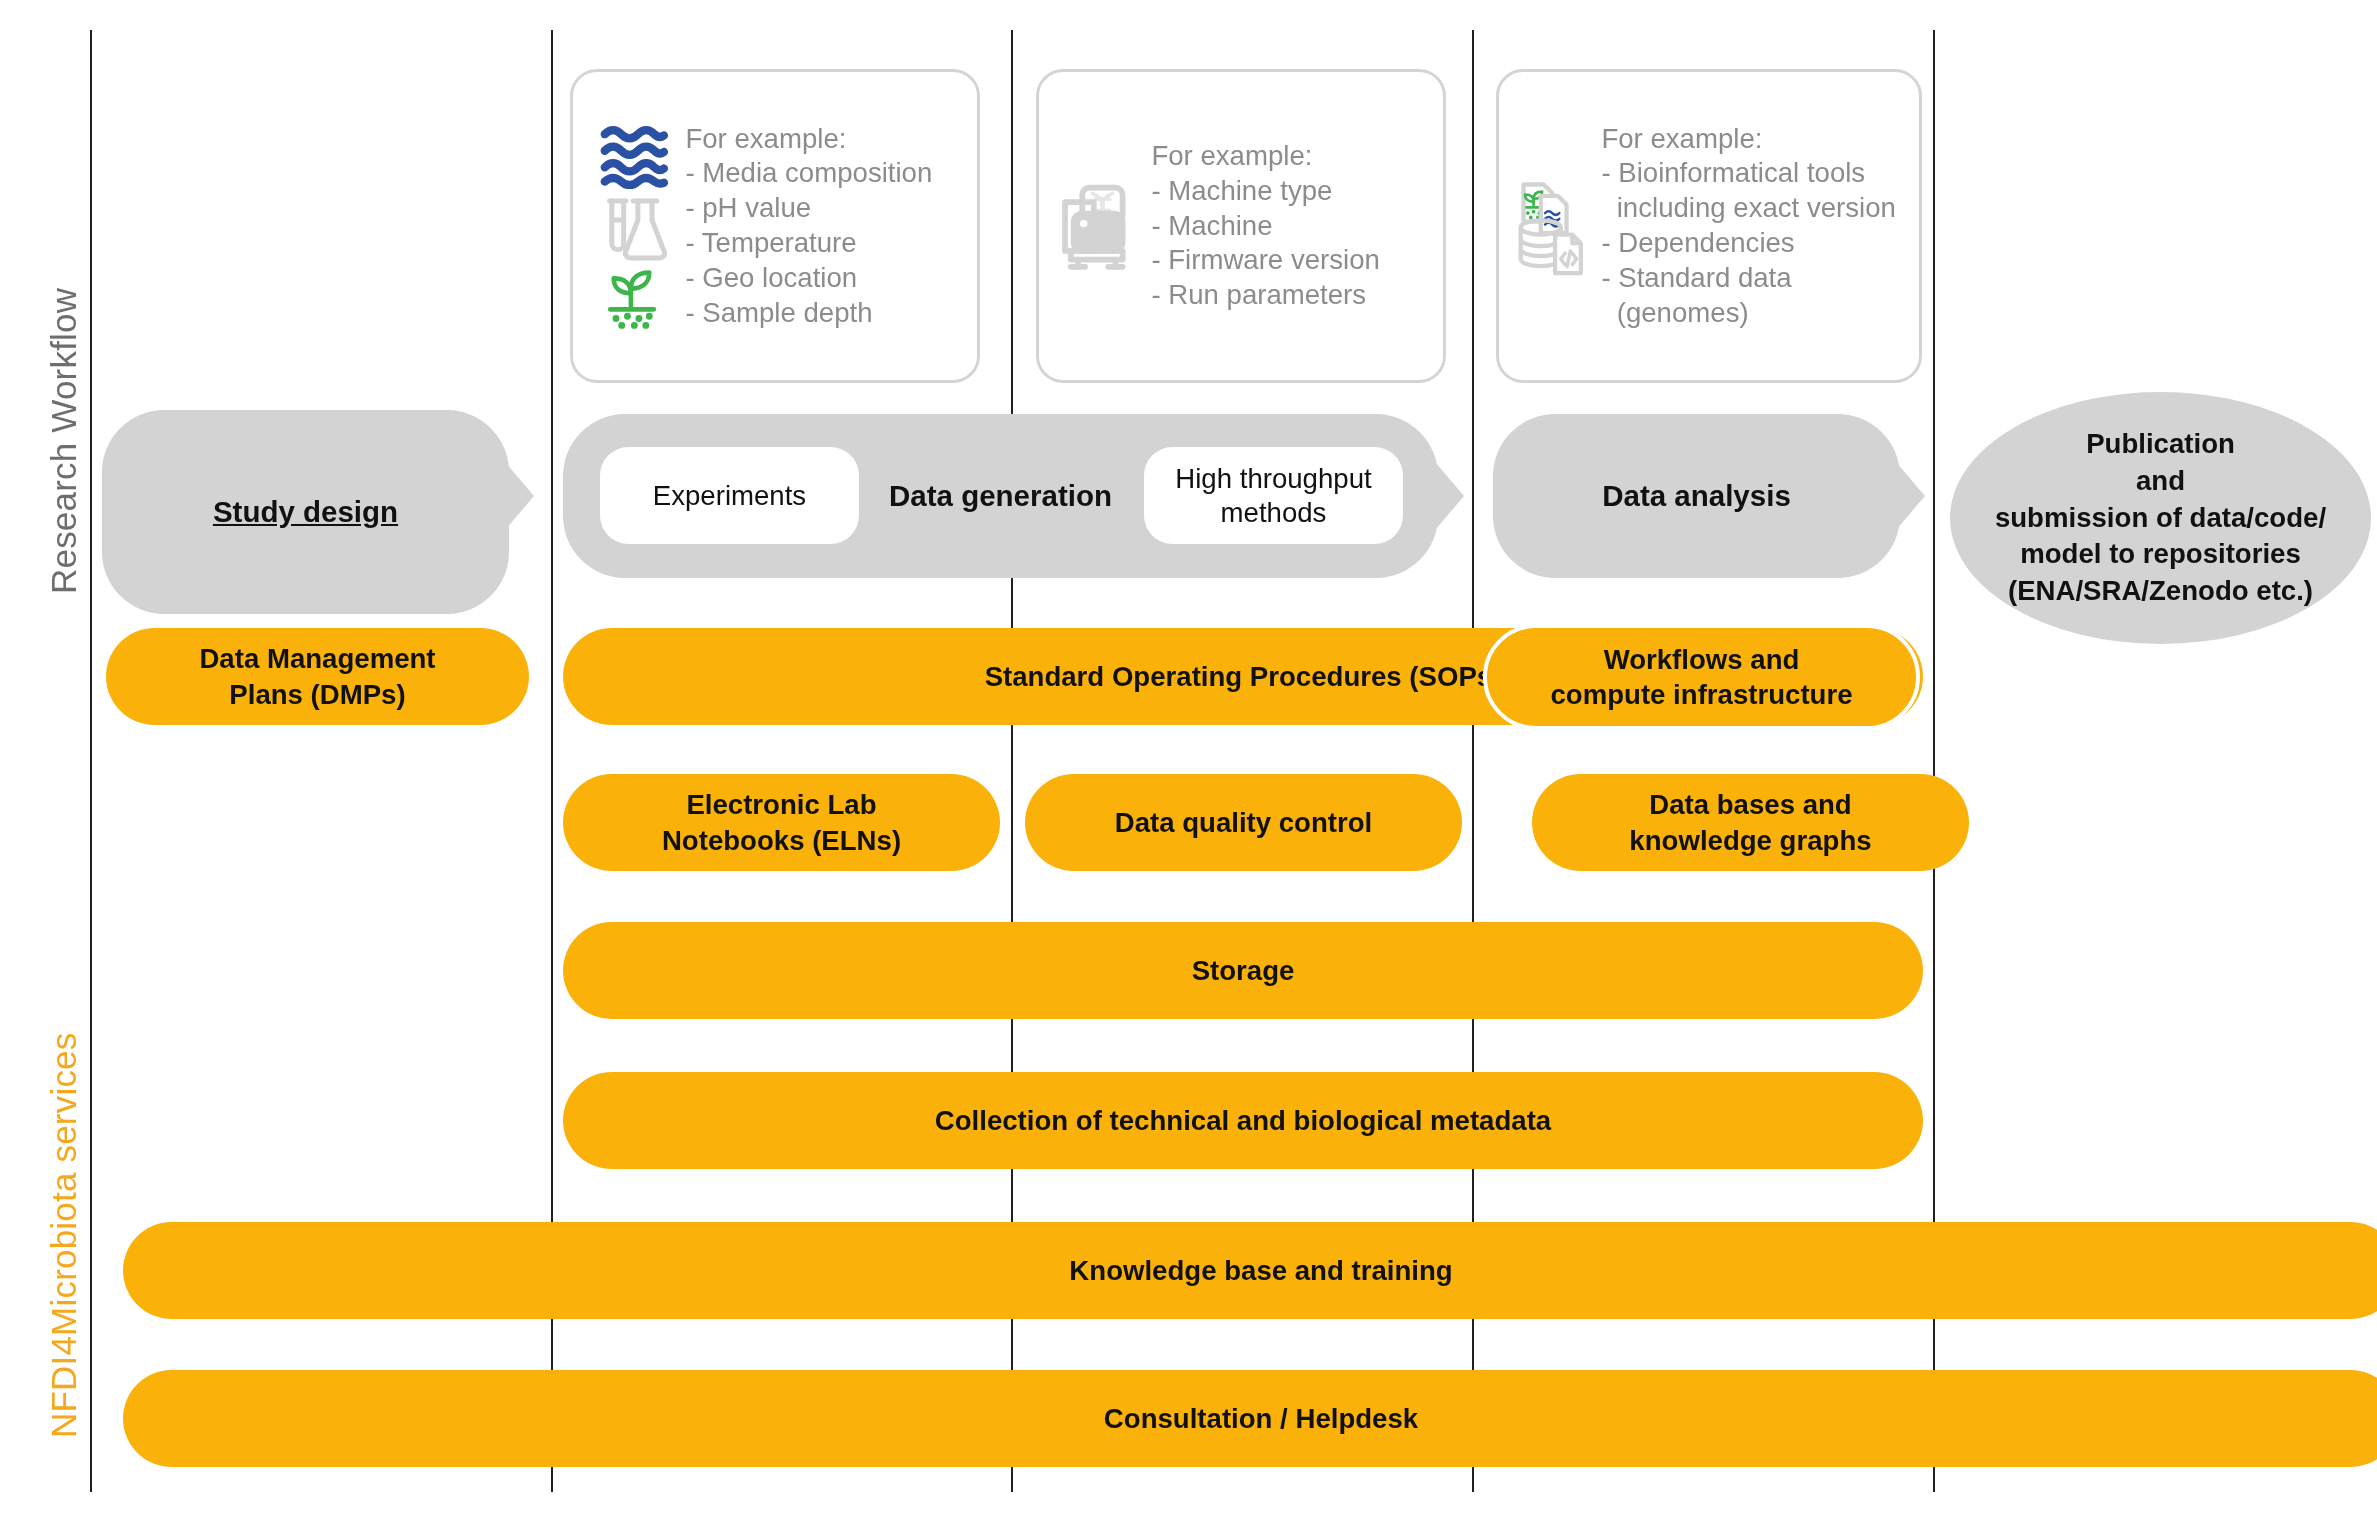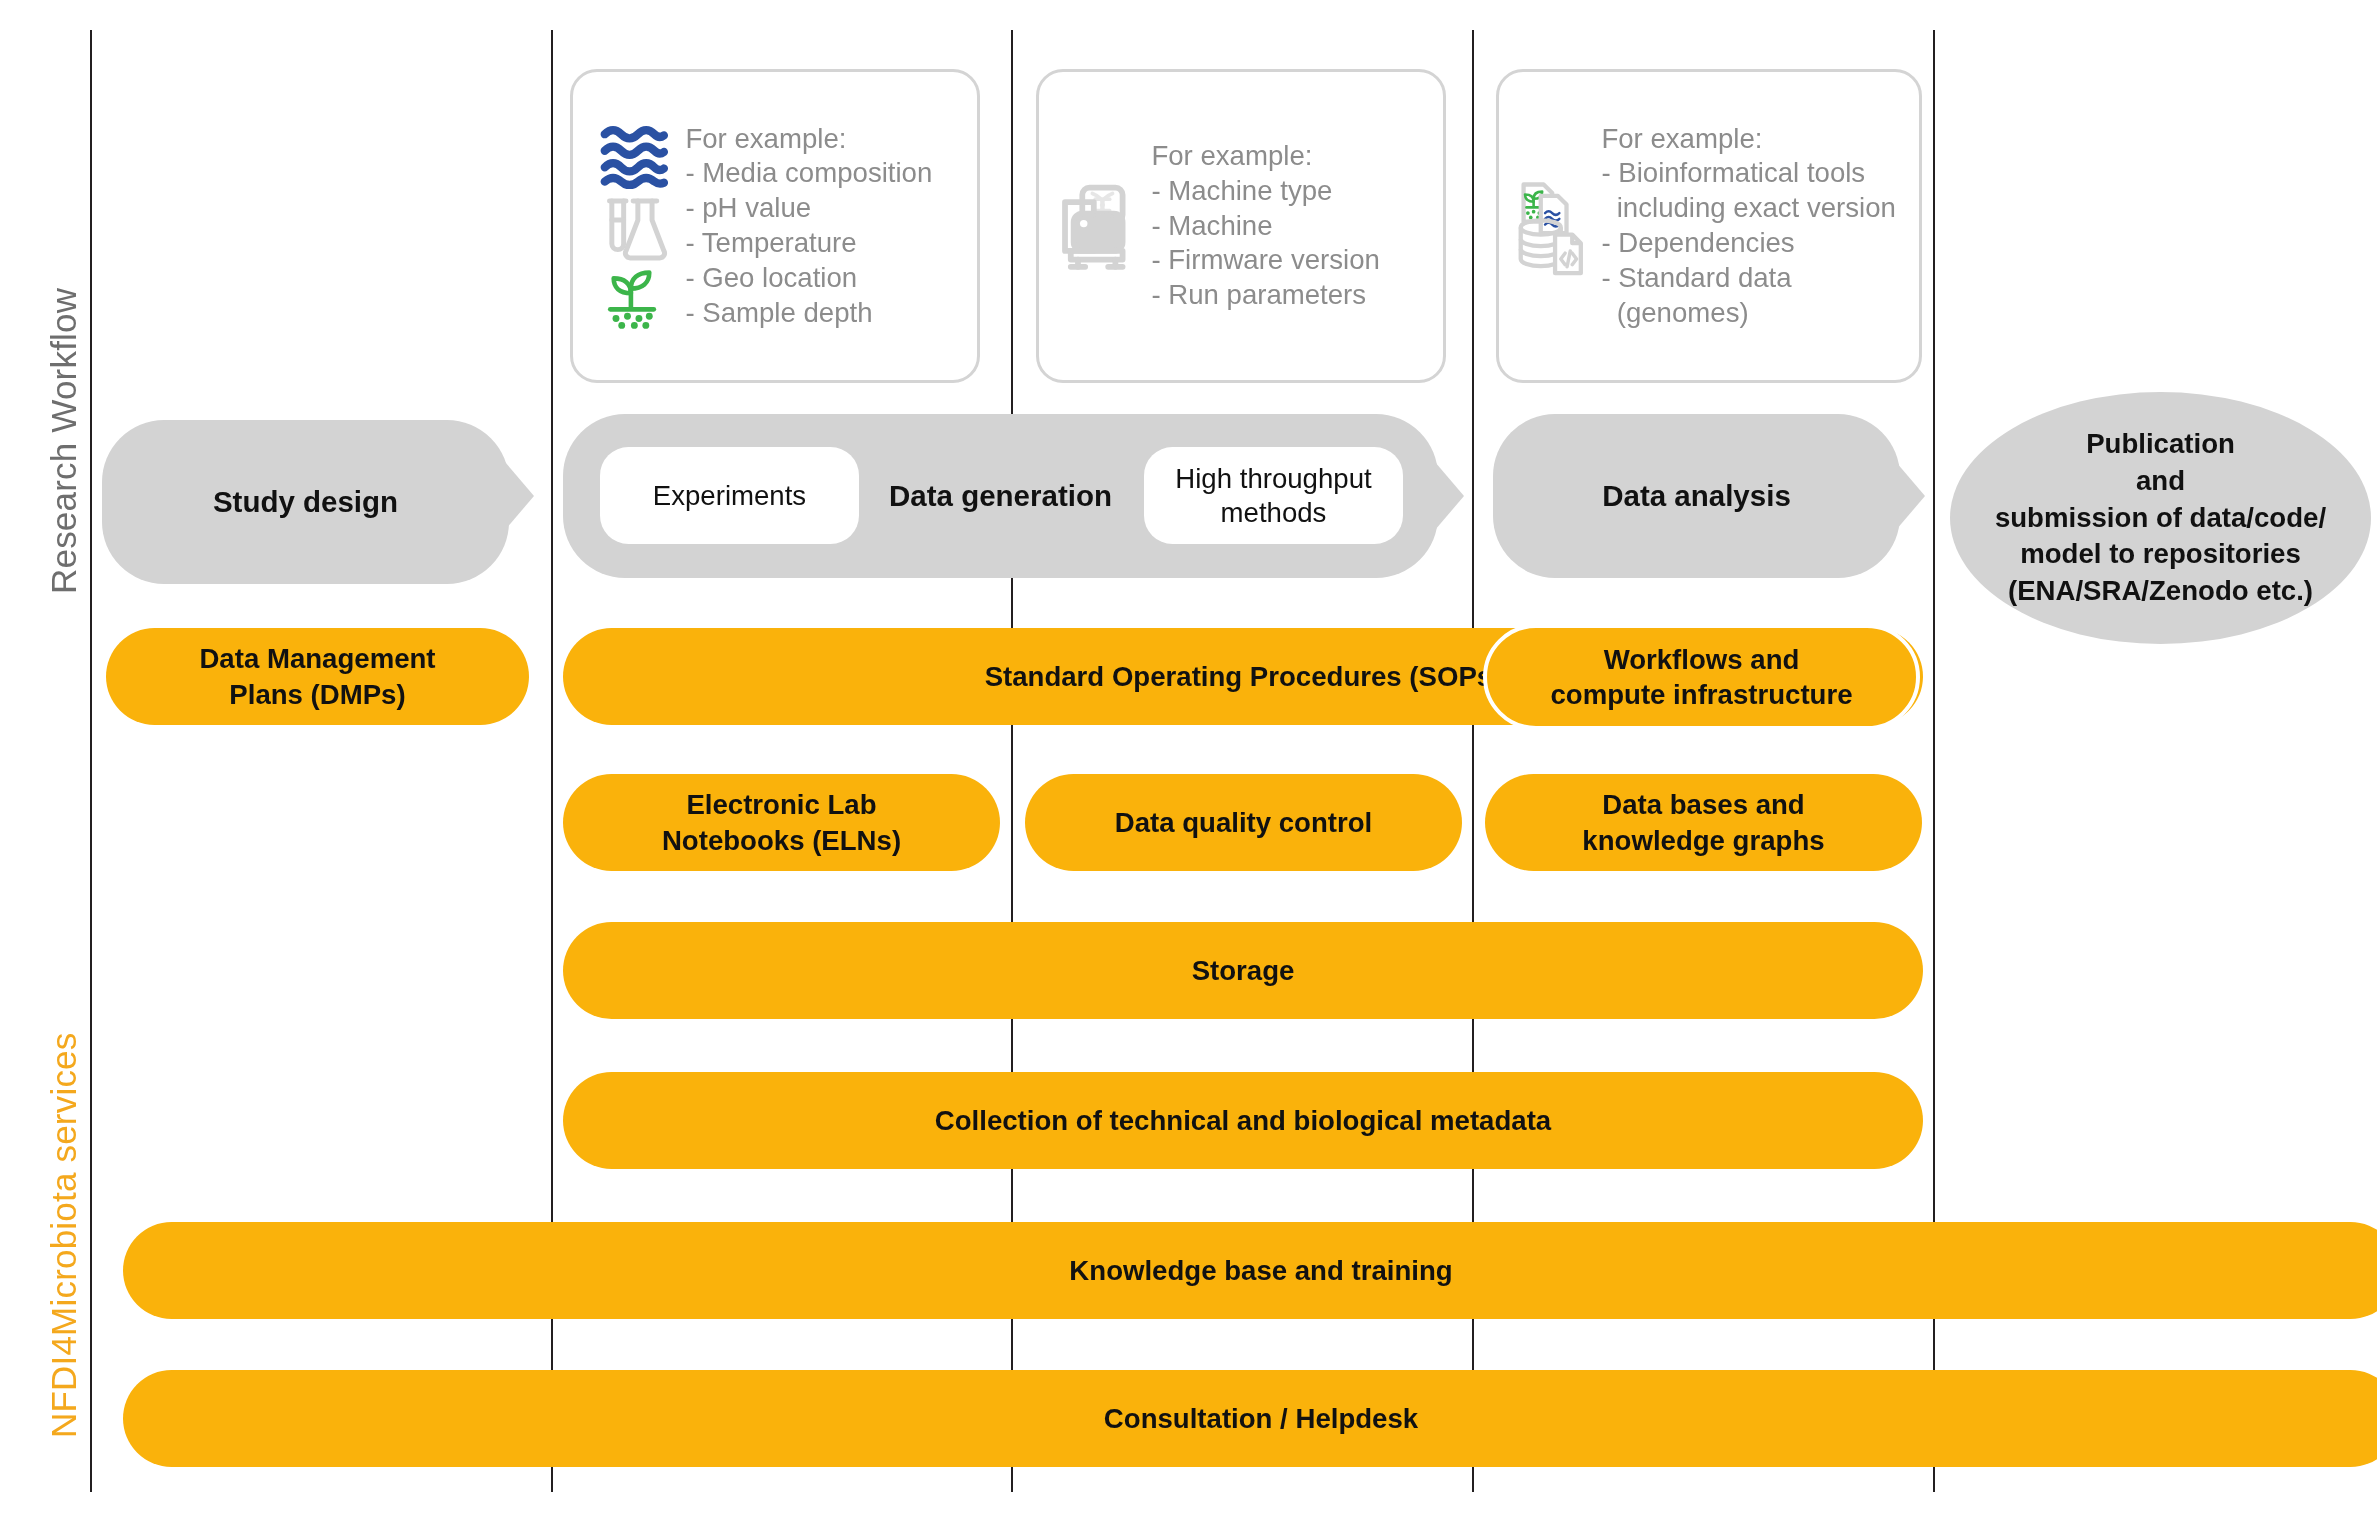--- a/index.html
+++ b/index.html
@@ -247,21 +247,21 @@
     <div class="txt-col">
       <span class="hdr">For example:</span>
       <span class="li">- Bioinformatical tools</span>
       <span class="li">  including exact version</span>
       <span class="li">- Dependencies</span>
       <span class="li">- Standard data</span>
       <span class="li">  (genomes)</span>
     </div>
   </div>
 
-  <div class="chev-body" style="left:102px;top:420px;width:407px;height:164px;">
+  <div class="chev-body" style="left:102px;top:410px;width:407px;height:204px;text-decoration:underline;">
     <span>Study design</span>
   </div>
   <div class="arrow" style="left:505px;top:462px;"></div>
 
   <div class="chev-body" style="left:563px;top:414px;width:875px;height:164px;">
     <span>Data generation</span>
   </div>
   <div class="pill-white" style="left:600px;top:447px;width:259px;height:97px;">
     <span>Experiments</span>
   </div>
@@ -300,21 +300,21 @@
 
   <div class="obar" style="left:563px;top:774px;width:437px;height:97px;white-space:pre-line;">
     <span>Electronic Lab
 Notebooks (ELNs)</span>
   </div>
 
   <div class="obar" style="left:1025px;top:774px;width:437px;height:97px;">
     <span>Data quality control</span>
   </div>
 
-  <div class="obar" style="left:1485px;top:774px;width:437px;height:97px;white-space:pre-line;">
+  <div class="obar" style="left:1532px;top:774px;width:437px;height:97px;white-space:pre-line;">
     <span>Data bases and
 knowledge graphs</span>
   </div>
 
   <div class="obar" style="left:563px;top:922px;width:1360px;height:97px;">
     <span>Storage</span>
   </div>
 
   <div class="obar" style="left:563px;top:1072px;width:1360px;height:97px;">
     <span>Collection of technical and biological metadata</span>

